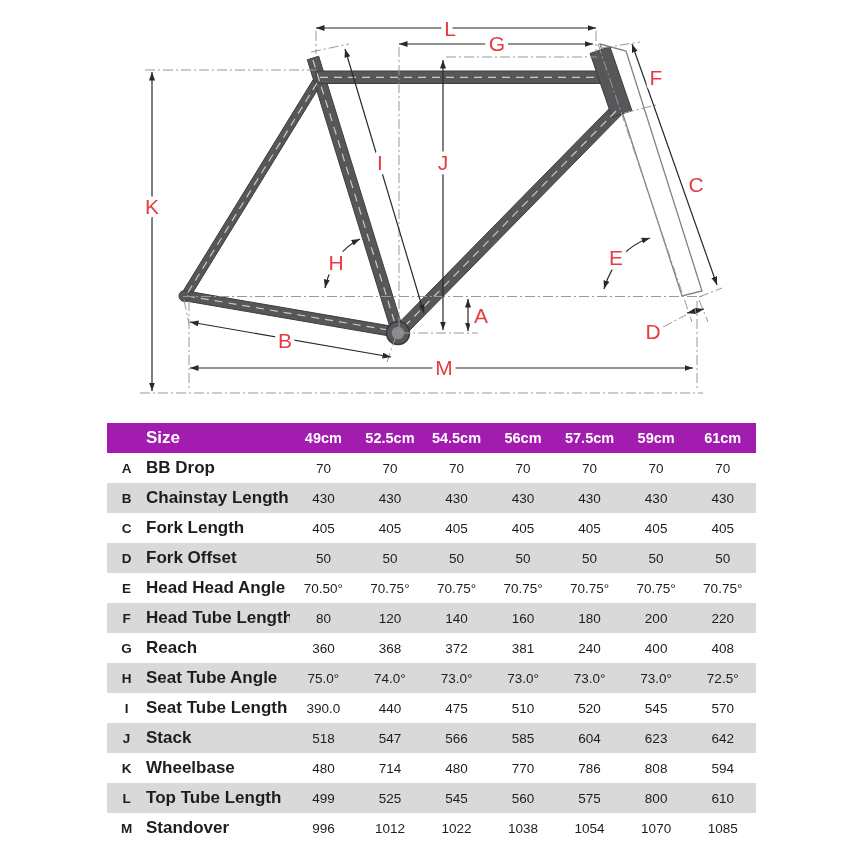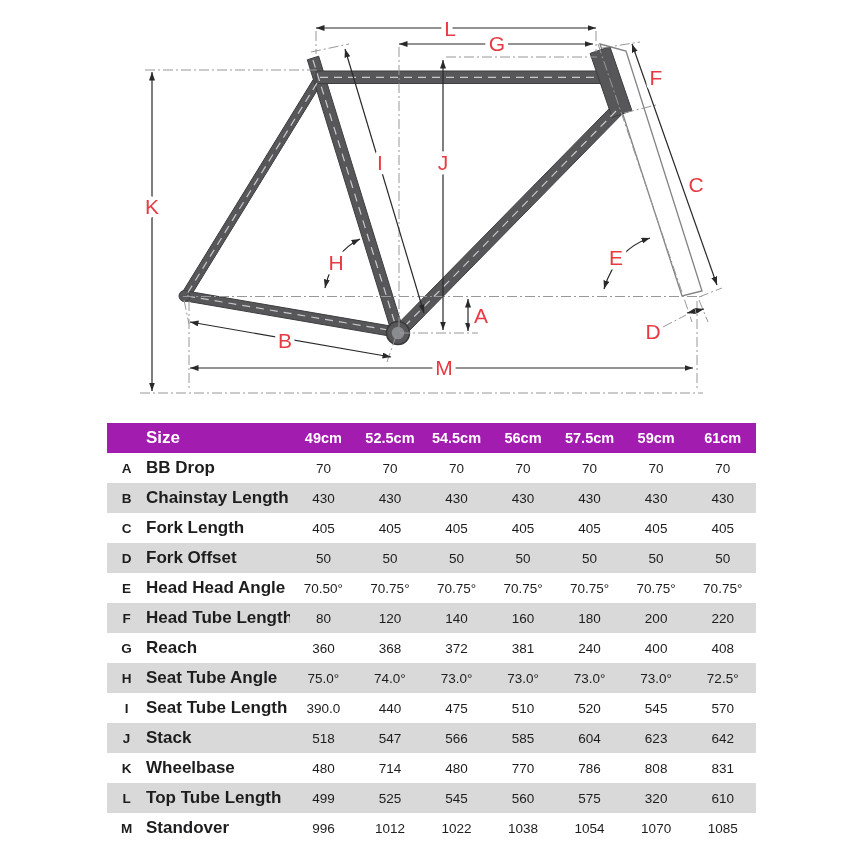--- a/index.html
+++ b/index.html
@@ -254,31 +254,31 @@
         </tr>
         <tr>
           <td class="letter">K</td>
           <td class="label">Wheelbase</td>
           <td class="val">480</td>
           <td class="val">714</td>
           <td class="val">480</td>
           <td class="val">770</td>
           <td class="val">786</td>
           <td class="val">808</td>
-          <td class="val">831</td>
+          <td class="val">594</td>
         </tr>
         <tr>
           <td class="letter">L</td>
           <td class="label">Top Tube Length</td>
           <td class="val">499</td>
           <td class="val">525</td>
           <td class="val">545</td>
           <td class="val">560</td>
           <td class="val">575</td>
-          <td class="val">320</td>
+          <td class="val">800</td>
           <td class="val">610</td>
         </tr>
         <tr>
           <td class="letter">M</td>
           <td class="label">Standover</td>
           <td class="val">996</td>
           <td class="val">1012</td>
           <td class="val">1022</td>
           <td class="val">1038</td>
           <td class="val">1054</td>

